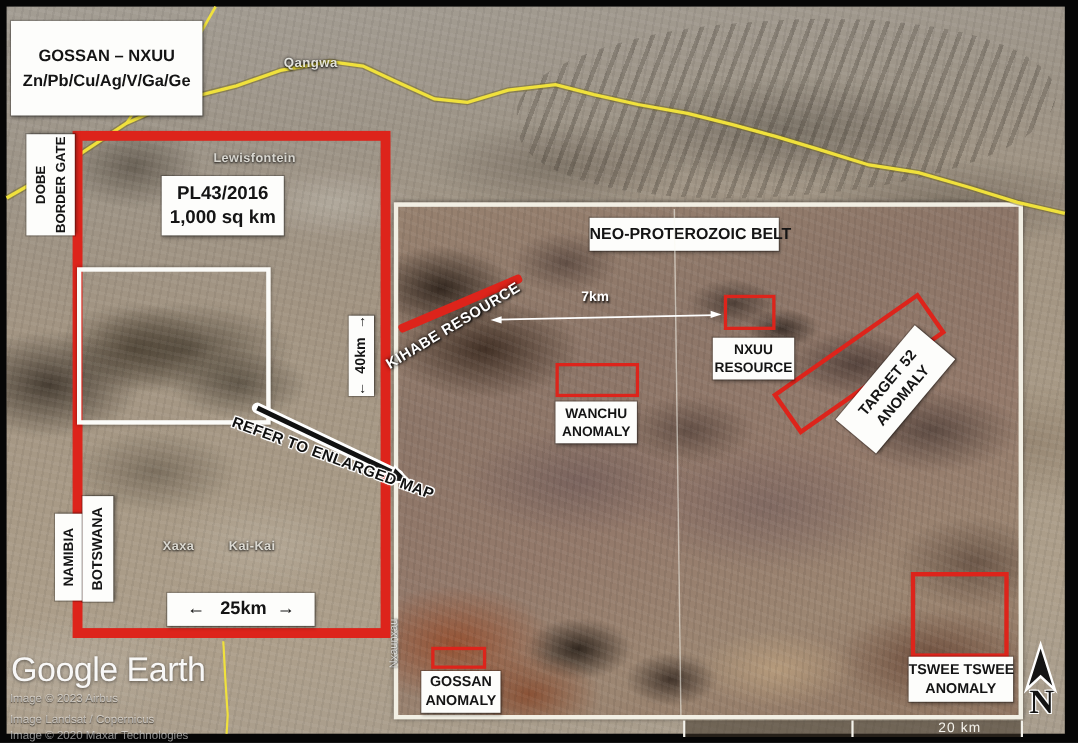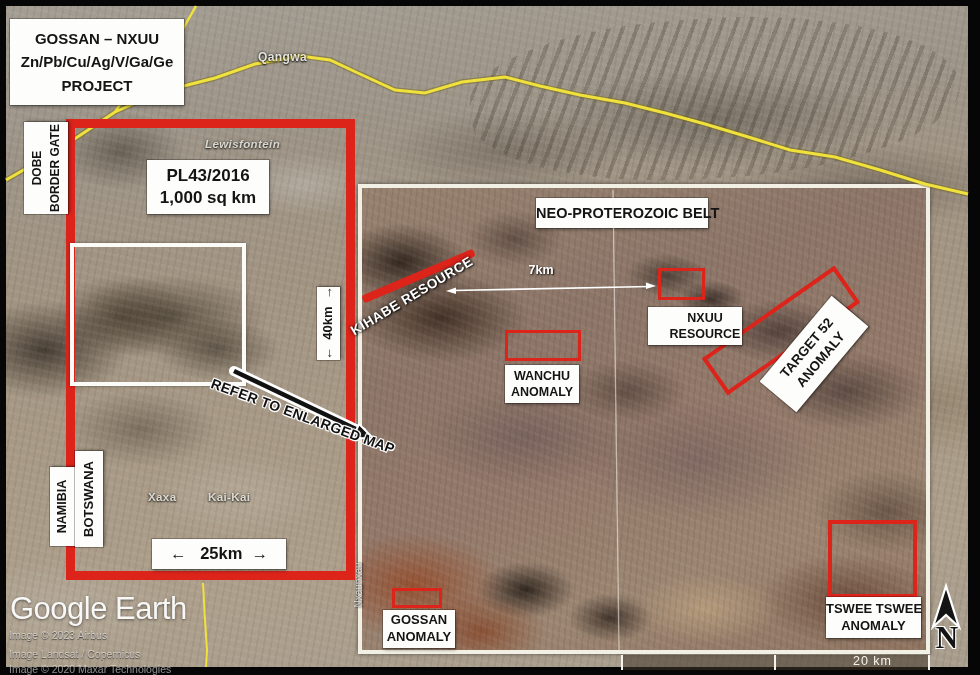--- a/index.html
+++ b/index.html
@@ -58,28 +58,28 @@
       display:flex;flex-direction:column;justify-content:center;line-height:1.3;z-index:30;
       box-shadow:0 0 0 1px rgba(0,0,0,.25), 1px 2px 3px rgba(0,0,0,.35);}
   .wb span{white-space:nowrap;}
   
   .rr{position:absolute;box-sizing:border-box;border-style:solid;border-color:#dd241b;z-index:20;}
   
   .pl{position:absolute;color:rgba(250,250,245,.88);font-weight:bold;font-size:12px;z-index:12;
       text-shadow:0 1px 2px rgba(0,0,0,.9),0 0 3px rgba(0,0,0,.7);letter-spacing:.4px;}
   
   #project-box{left:10px;top:19px;width:174px;height:86px;font-size:15px;line-height:1.55;}
-  #license-box{left:147px;top:160px;width:122px;height:54px;font-size:17px;}
+  #license-box{left:147px;top:160px;width:111px;height:54px;font-size:17px;}
   #belt-box{left:536px;top:198px;width:172px;height:30px;font-size:14.5px;}
   #dobe-box{left:0px;top:146px;width:92px;height:44px;transform:rotate(-90deg);font-size:12px;line-height:1.5;}
   #namibia-box{left:23px;top:494px;width:79px;height:25px;transform:rotate(-90deg);font-size:12.5px;}
   #botswana-box{left:41px;top:485px;width:96px;height:28px;transform:rotate(-90deg);font-size:13px;}
   #v40-box{left:292px;top:312px;width:73px;height:23px;transform:rotate(-90deg);font-size:13px;white-space:pre;}
   #h25-box{left:152px;top:539px;width:134px;height:30px;font-size:16.5px;white-space:pre;}
-  #nxuu-label{left:648px;top:307px;width:74px;height:38px;font-size:12.5px;padding-left:20px;}
+  #nxuu-label{left:648px;top:307px;width:74px;height:38px;font-size:12.5px;}
   #wanchu-label{left:505px;top:365px;width:74px;height:38px;font-size:12.5px;}
   #gossan-label{left:383px;top:610px;width:72px;height:38px;font-size:13px;}
   #tswee-label{left:826px;top:597px;width:95px;height:41px;font-size:13px;}
   #target52-label{left:758px;top:330px;width:112px;height:48px;font-size:13.5px;transform:rotate(-50deg);}
   
   #license-rect{left:66px;top:119px;width:289px;height:461px;border-width:9px;z-index:14;}
   #nxuu-rect{left:658px;top:268px;width:47px;height:32px;border-width:3px;}
   #wanchu-rect{left:505px;top:330px;width:76px;height:31px;border-width:3.5px;}
   #gossan-rect{left:392px;top:588px;width:50px;height:20px;border-width:3px;}
   #tswee-rect{left:828px;top:520px;width:89px;height:78px;border-width:4px;}
@@ -161,21 +161,20 @@
     <polygon points="656,286 646,282.5 646,289" fill="#fff"></polygon>
     <line x1="234" y1="371" x2="362" y2="432" stroke="#fff" stroke-width="10" stroke-linecap="round"></line>
     <line x1="234" y1="371" x2="360" y2="431" stroke="#111" stroke-width="4.5"></line>
     <polygon points="374,439 353,437.5 359,424" fill="#111" stroke="#fff" stroke-width="2"></polygon>
     <path d="M946,586 L933,627 L946,615 L959,627 Z" fill="#141414" stroke="#fff" stroke-width="2.2"></path>
   </svg>
 
   <div id="project-box" class="wb">
     <span>GOSSAN – NXUU</span>
     <span>Zn/Pb/Cu/Ag/V/Ga/Ge</span>
-    <span>PROJECT</span>
   </div>
   <div id="license-box" class="wb">
     <span>PL43/2016</span>
     <span>1,000 sq km</span>
   </div>
   <div id="dobe-box" class="wb">
     <span>DOBE</span>
     <span>BORDER GATE</span>
   </div>
   <div id="namibia-box" class="wb">
@@ -210,21 +209,21 @@
     <span>ANOMALY</span>
   </div>
   <div id="tswee-label" class="wb">
     <span>TSWEE TSWEE</span>
     <span>ANOMALY</span>
   </div>
 
   <div id="refer-text">REFER TO ENLARGED MAP</div>
 
   <div class="pl" style="left:258px;top:50px;">Qangwa</div>
-  <div class="pl" style="left:205px;top:138px;font-size:11.5px;opacity:.85;font-style:italic;">Lewisfontein</div>
+  <div class="pl" style="left:194px;top:138px;font-size:11.5px;opacity:.85;">Lewisfontein</div>
   <div class="pl" style="left:148px;top:491px;font-size:11.5px;opacity:.85;">Xaxa</div>
   <div class="pl" style="left:208px;top:491px;font-size:11.5px;opacity:.85;">Kai-Kai</div>
   <div id="nxaunxau">Nxaunxau</div>
 
   <div id="ge-logo">Google Earth</div>
   <div id="credit1" class="credit">Image © 2023 Airbus</div>
   <div id="credit2" class="credit">Image Landsat / Copernicus</div>
   <div id="credit3" class="credit">Image © 2020 Maxar Technologies</div>
 
   <div id="scalebar">

